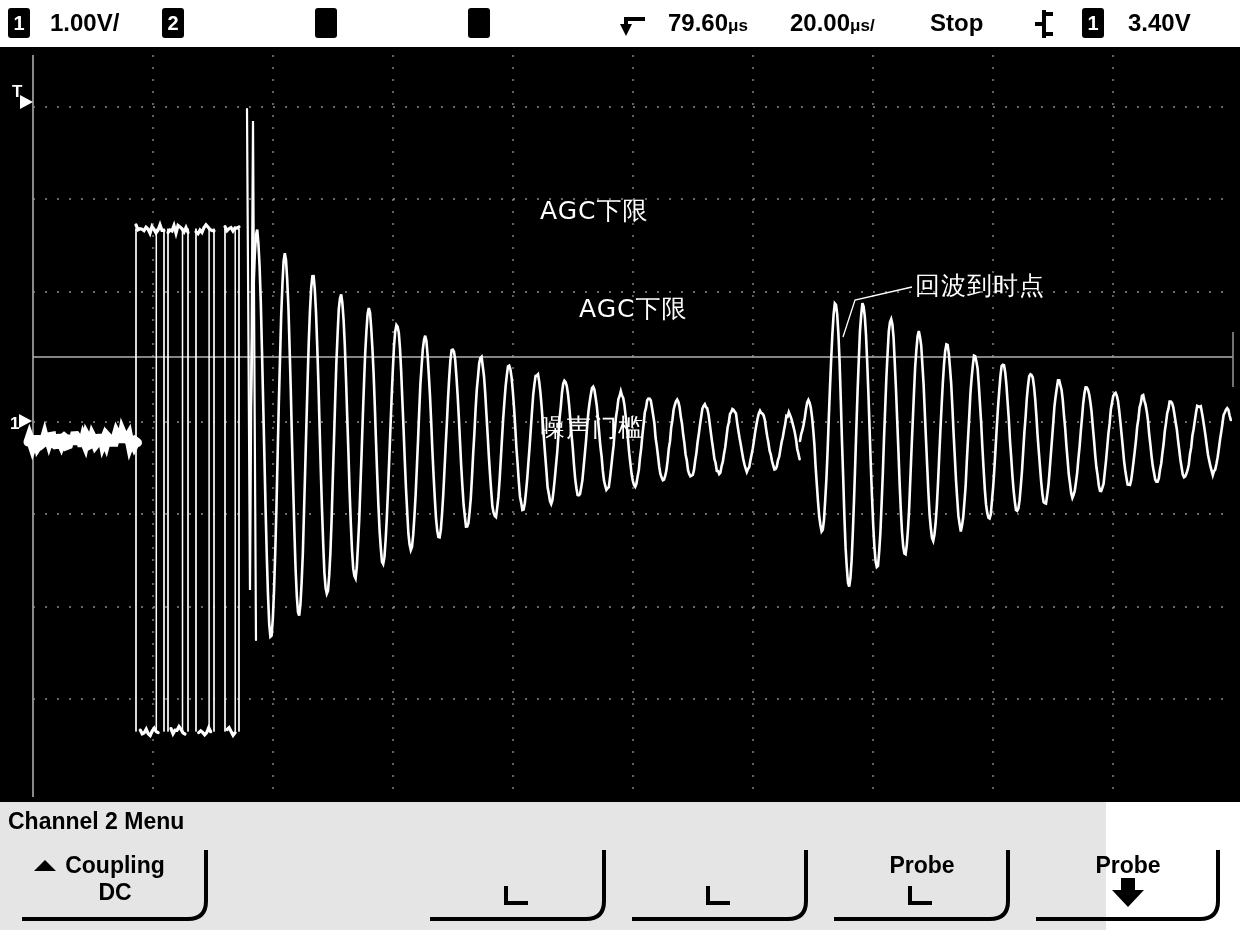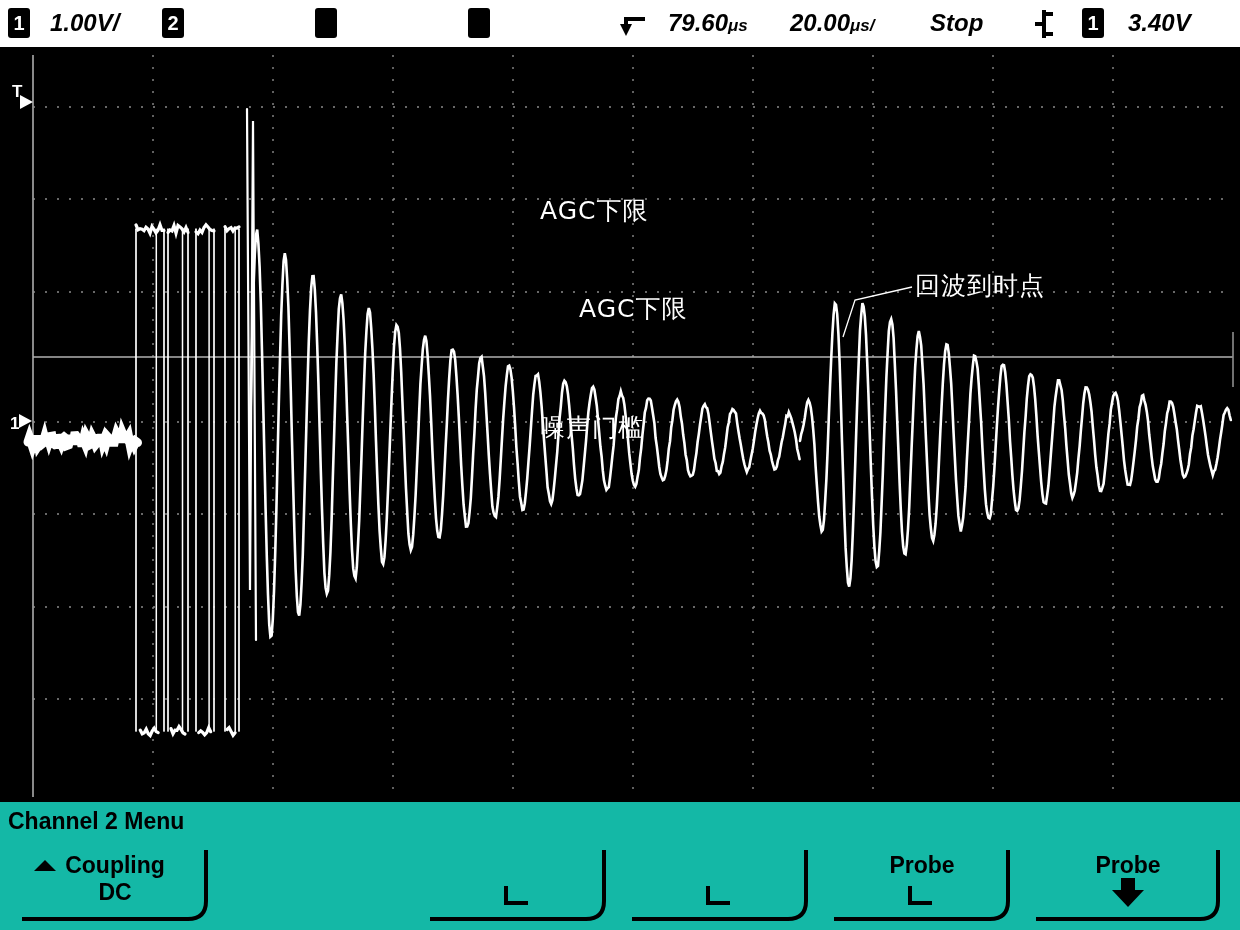--- a/index.html
+++ b/index.html
@@ -1,39 +1,39 @@
 <!DOCTYPE html>
 <html><head>
 <meta charset="utf-8">
 <style>
   html,body{margin:0;padding:0;background:#fff;}
   body{width:1240px;height:930px;font-family:"Liberation Sans",sans-serif;overflow:hidden;}
   #app{position:relative;width:1240px;height:930px;background:#fff;}
 
   
   .topbar{position:absolute;left:0;top:0;width:1240px;height:47px;background:#fff;}
-  .tb-item{position:absolute;top:6px;color:#000;font-weight:bold;font-size:24px;line-height:34px;white-space:nowrap;font-style:italic;}
+  .tb-item{position:absolute;top:6px;color:#000;font-weight:bold;font-size:24px;line-height:34px;white-space:nowrap;}
   .chbox{position:absolute;top:8px;width:22px;height:30px;background:#000;color:#fff;font-weight:bold;
          font-size:20px;line-height:30px;text-align:center;border-radius:3px;}
   .blankbox{position:absolute;top:8px;width:22px;height:30px;background:#000;border-radius:3px;}
   .trigsym{position:absolute;top:14px;width:28px;height:26px;}
   .edgesym{position:absolute;top:10px;width:20px;height:28px;}
 
   
   .screen{position:absolute;left:0;top:47px;width:1240px;height:755px;background:#000;overflow:hidden;}
   .gridsvg{position:absolute;left:0;top:0;}
   .wavesvg{position:absolute;left:0;top:0;}
   .anno{position:absolute;color:#fff;font-family:"DejaVu Sans",sans-serif;font-size:25px;
         line-height:28px;white-space:nowrap;letter-spacing:1px;}
 
   
   .marker{position:absolute;color:#fff;font-size:17px;font-weight:bold;line-height:17px;}
 
   
-  .menu{position:absolute;left:0;top:802px;width:1240px;height:128px;background:#14b8a6;}
+  .menu{position:absolute;left:0;top:802px;width:1106px;height:128px;background:#e5e5e5;}
   .menu-title{position:absolute;left:8px;top:6px;font-size:23px;font-weight:bold;color:#000;
               font-family:"Liberation Sans",sans-serif;white-space:nowrap;}
   .softkey{position:absolute;top:46px;height:74px;}
   .sk-frame{position:absolute;left:0;top:0;width:100%;height:100%;}
   .sk-label{position:absolute;left:0;top:4px;width:100%;text-align:center;color:#000;
             font-size:23px;font-weight:bold;line-height:27px;font-family:Liberation Sans, sans-serif;}
   .sk-label2{position:absolute;left:0;top:31px;width:100%;text-align:center;color:#000;
              font-size:23px;font-weight:bold;line-height:27px;}
   .sk-uptri{position:absolute;left:14px;top:12px;width:0;height:0;
             border-left:11px solid transparent;border-right:11px solid transparent;border-bottom:11px solid #000;}

